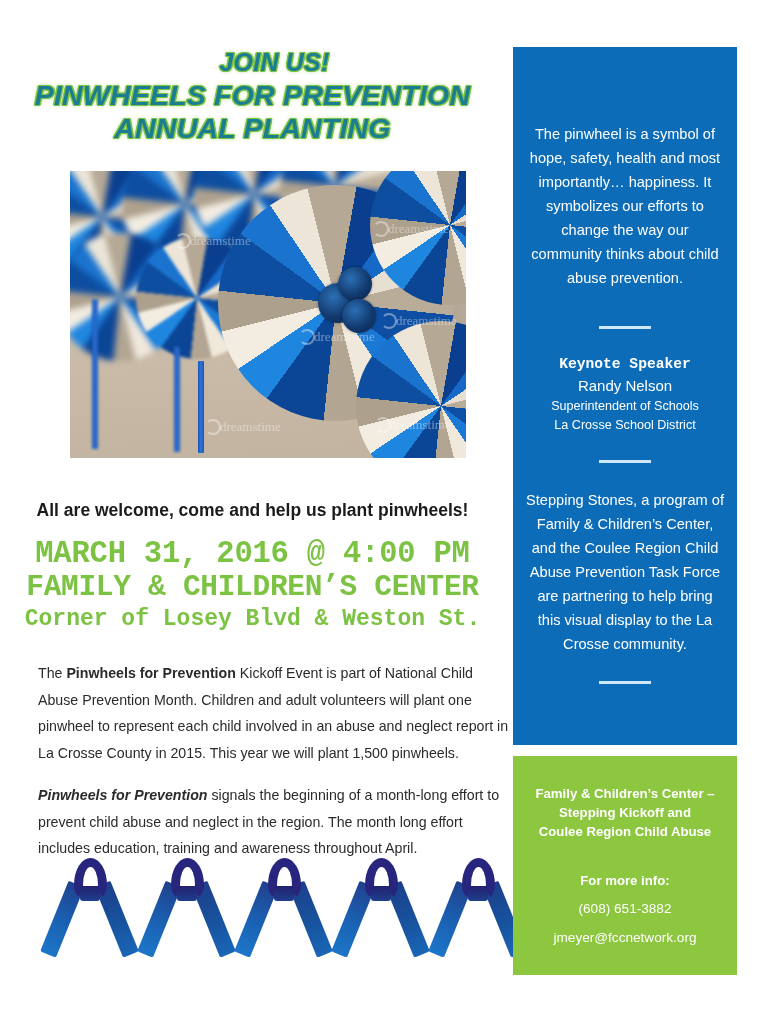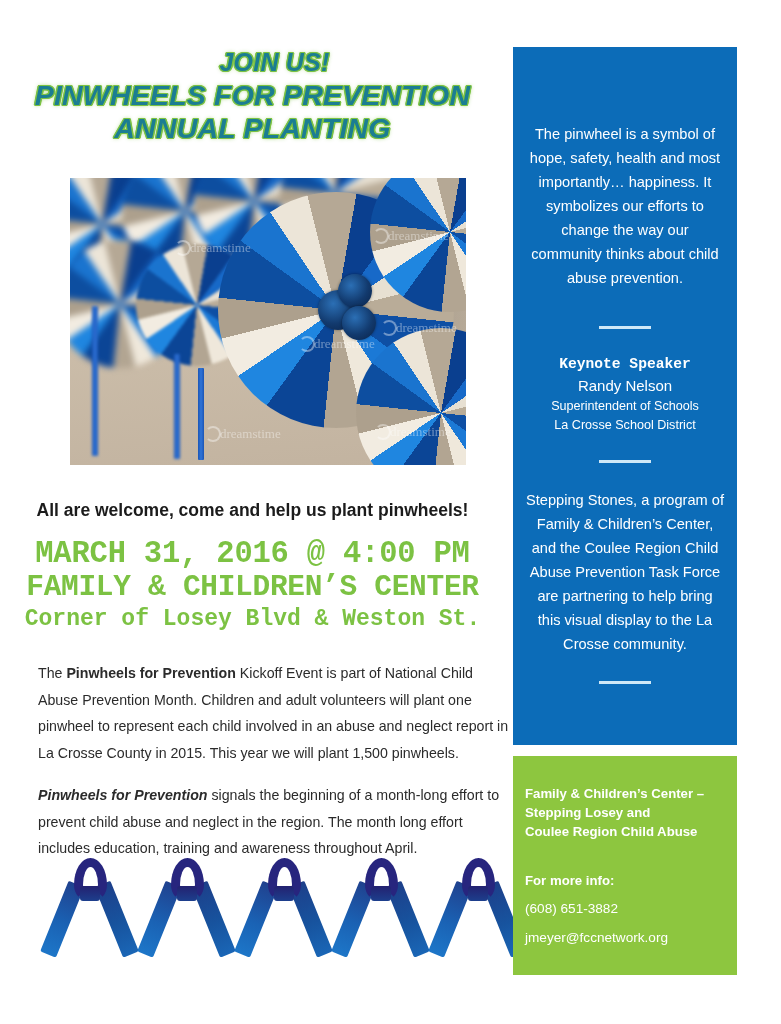--- a/index.html
+++ b/index.html
@@ -57,21 +57,21 @@
        0 0 4px rgba(124,194,67,0.85);
     white-space: nowrap;
   }
   .headline .hl-line { display: block; }
   .headline .hl-1 { font-size: 25px; padding-left: 44px; }
 
   
   .photo-frame {
     position: absolute;
     left: 70px;
-    top: 178px;
+    top: 171px;
     width: 396px;
     height: 287px;
     overflow: hidden;
     background: #cbbfae;
   }
   .photo-inner {
     position: absolute;
     inset: 0;
     background:
       radial-gradient(ellipse 60% 50% at 78% 46%, rgba(0,0,0,0.22), rgba(0,0,0,0) 70%),
@@ -299,21 +299,21 @@
   }
 
   .green-panel {
     position: absolute;
     left: 513px;
     top: 756px;
     width: 224px;
     height: 219px;
     background: #8dc63f;
     color: #ffffff;
-    text-align: left;
+    text-align: center;
     box-sizing: border-box;
     padding: 0 12px;
   }
   .gp-org {
     margin-top: 28px;
     font-size: 13.2px;
     font-weight: bold;
     line-height: 19px;
   }
   .gp-info-label {
@@ -439,21 +439,21 @@
     <div class="speaker-sub">Superintendent of Schools</div>
     <div class="speaker-sub">La Crosse School District</div>
     <div class="rule"></div>
     <div class="panel-partners">Stepping Stones, a program of Family &amp; Children’s Center, and the Coulee Region Child Abuse Prevention Task Force are partnering to help bring this visual display to the La Crosse community.</div>
     <div class="rule"></div>
   </div>
 
   <div class="green-panel">
     <div class="gp-org">
       <div>Family &amp; Children’s Center –</div>
-      <div>Stepping Losey and</div>
+      <div>Stepping Kickoff and</div>
       <div>Coulee Region Child Abuse</div>
     </div>
     <div class="gp-info-label">For more info:</div>
     <div class="gp-phone">(608) 651-3882</div>
     <div class="gp-email">jmeyer@fccnetwork.org</div>
   </div>
 
 </div>
 
 </body></html>

